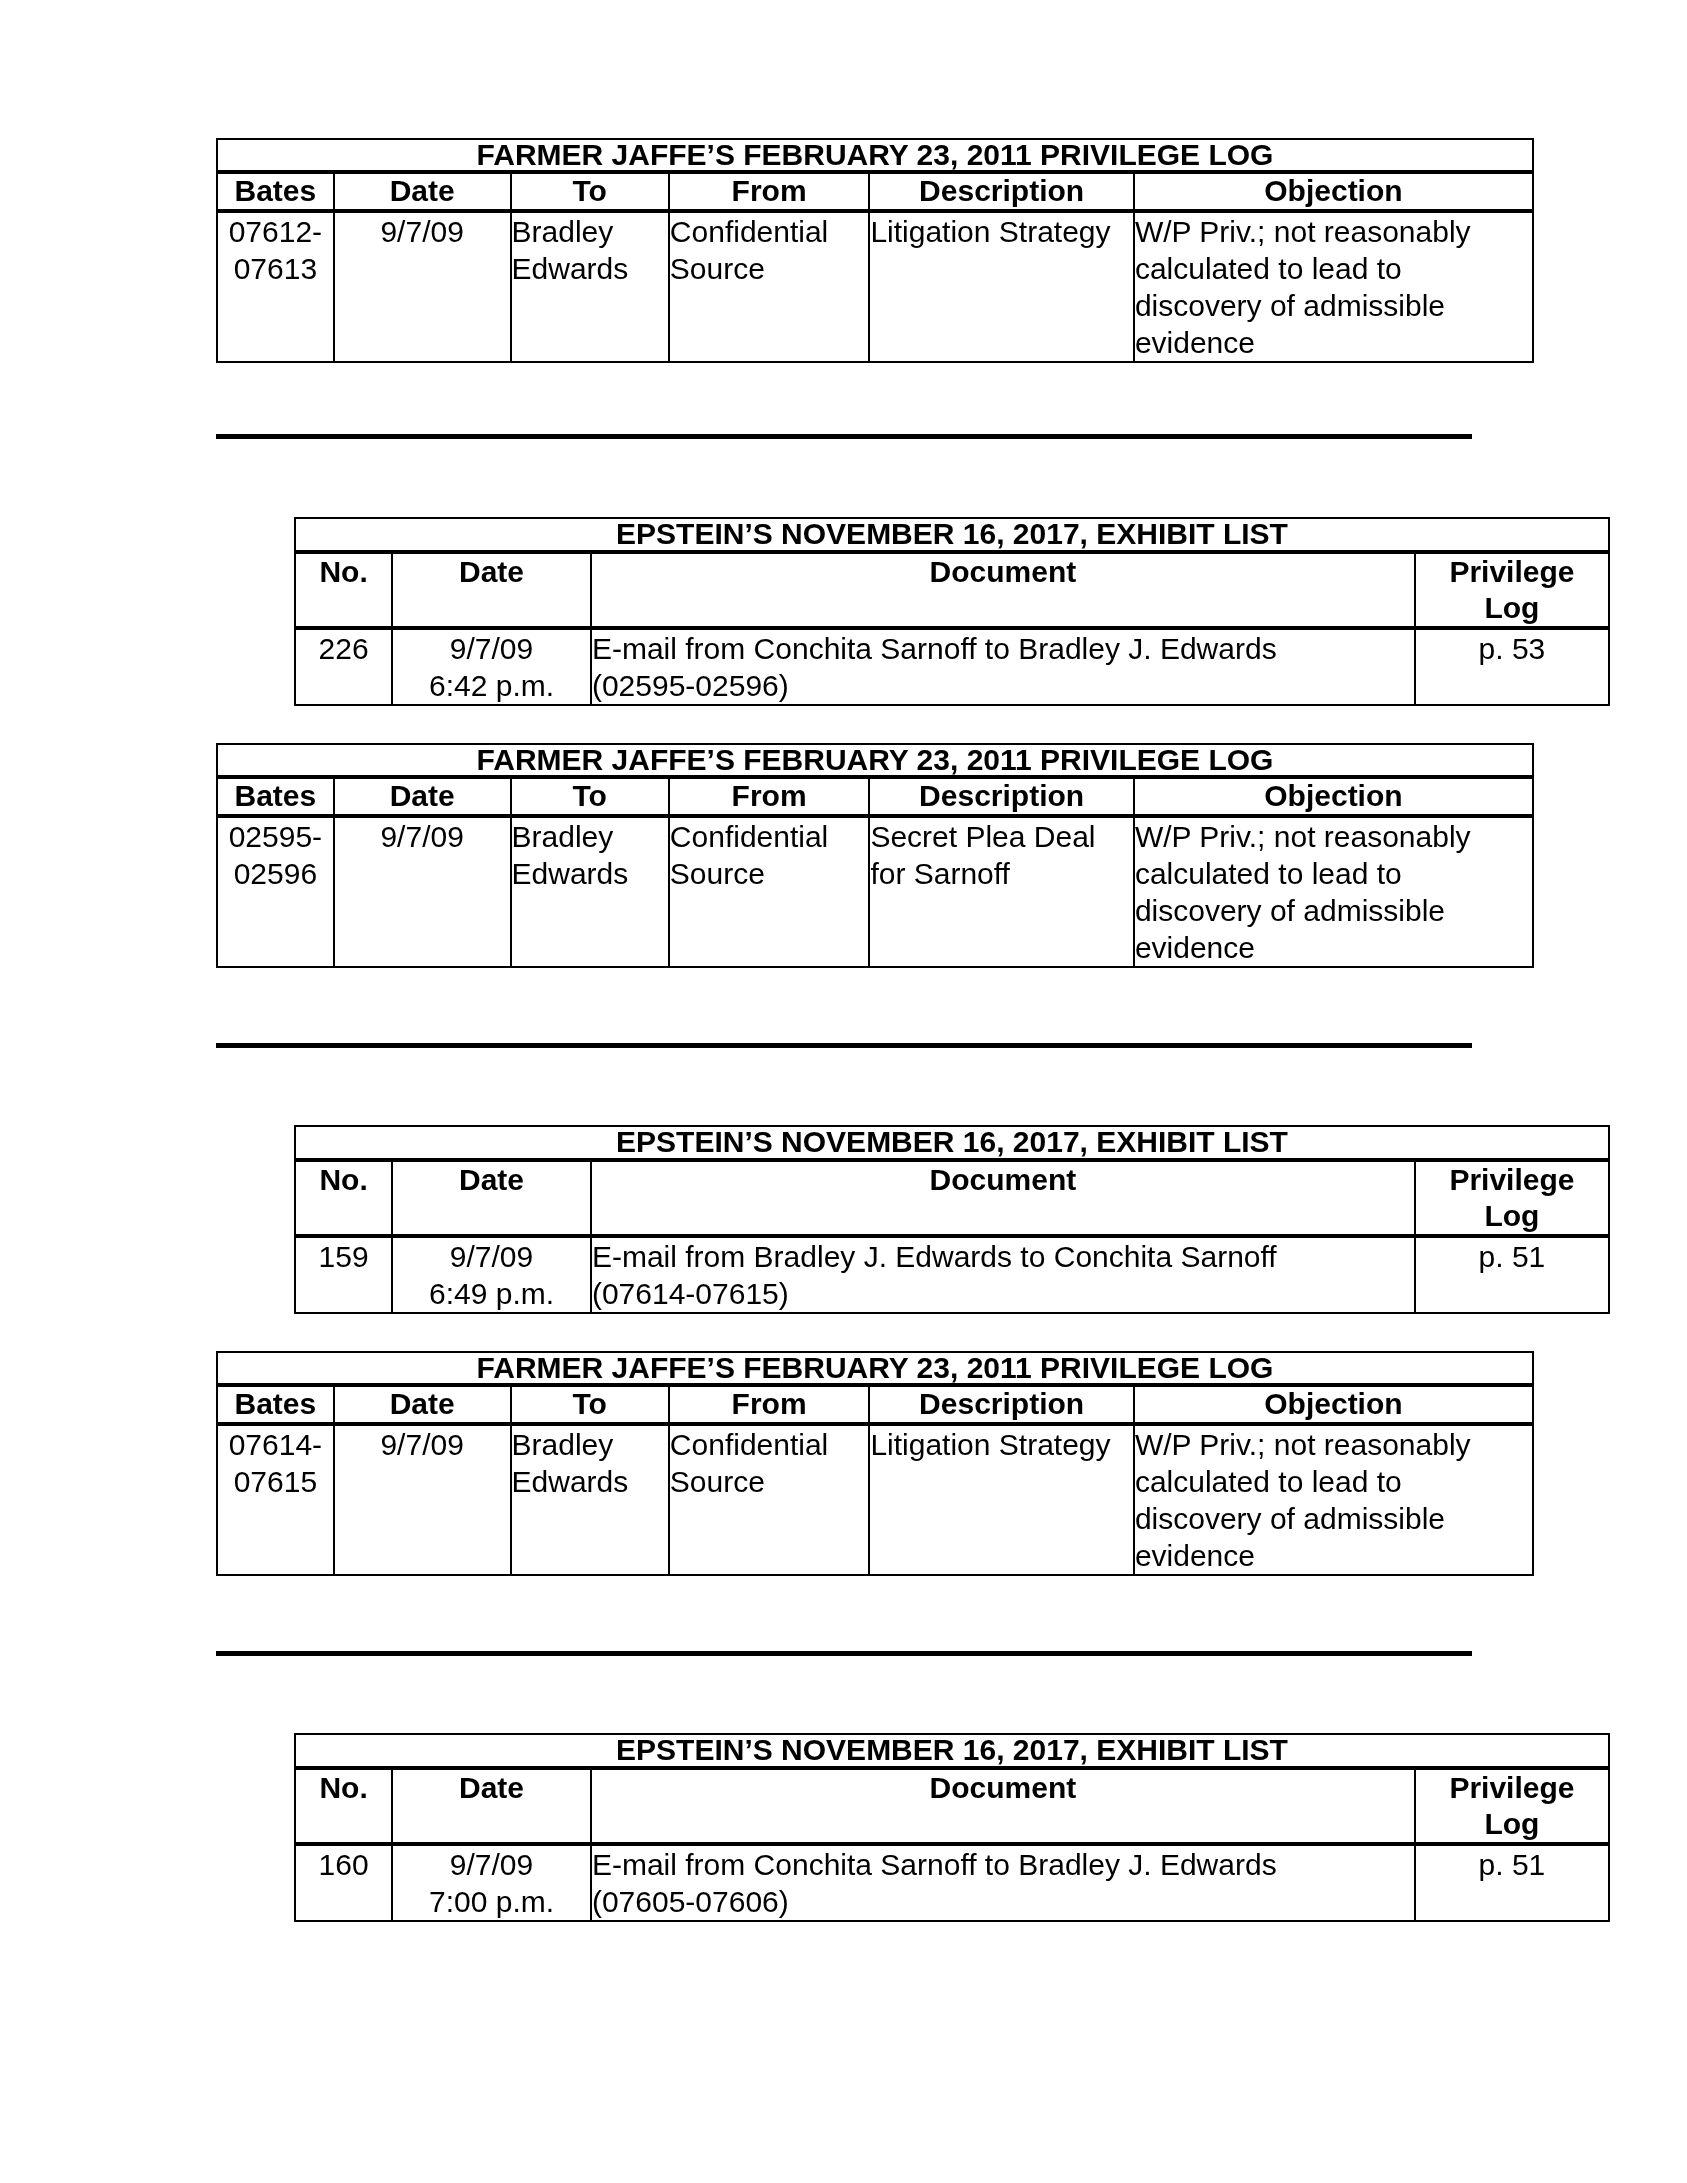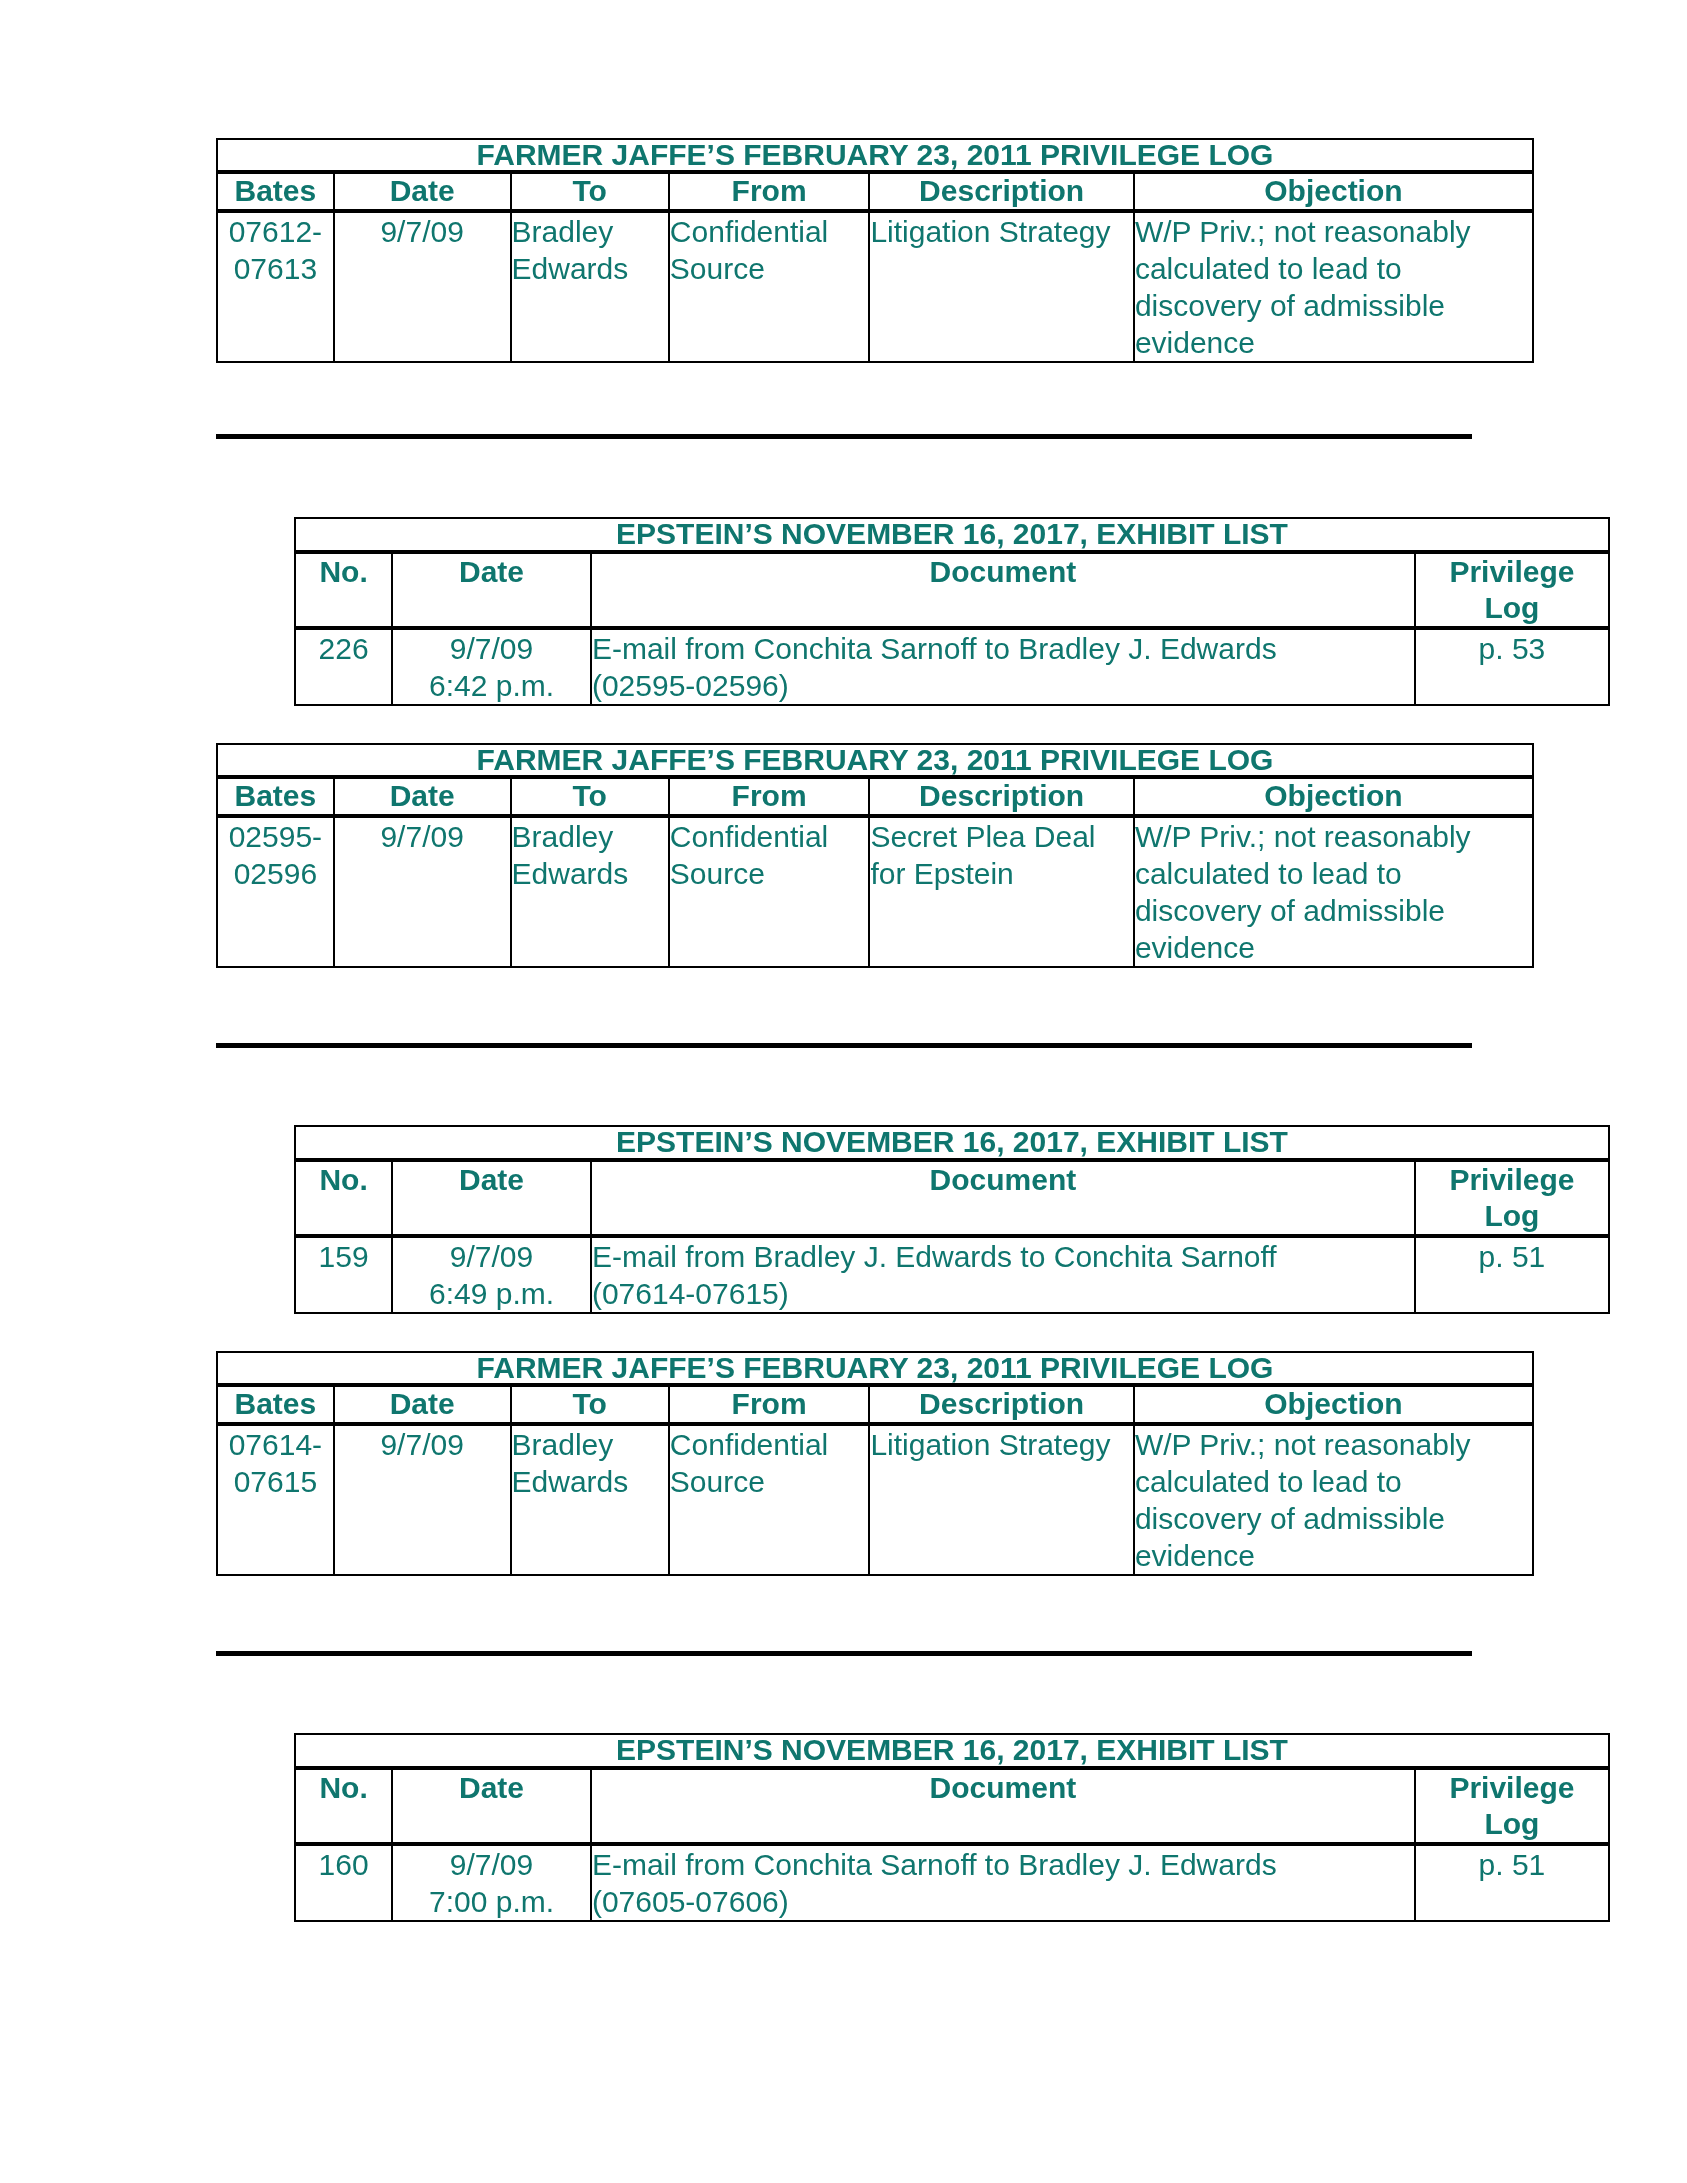--- a/index.html
+++ b/index.html
@@ -2,21 +2,21 @@
 <html style="font-size:10.6px"><head>
 <meta charset="utf-8">
 <style>
   * { box-sizing: border-box; margin: 0; padding: 0; }
   html, body { background: #ffffff; }
   .sheet {
     position: relative;
     width: 1687px;
     height: 2183px;
     background: #ffffff;
-    color: #0f766e;
+    color: #000000;
     font-family: "Liberation Sans", sans-serif;
     font-size: 30px;
     line-height: 37px;
   }
   .tbl { position: absolute; border: 2.6px solid #000; background: #fff; }
   .plog { left: 216px; width: 1318px; height: 225px; }
   .exh  { left: 294px; width: 1316px; height: 189px; }
 
   .title {
     font-weight: 700;
@@ -160,21 +160,21 @@
       <div class="c left">
         <div class="ln">Bradley</div>
         <div class="ln">Edwards</div>
       </div>
       <div class="c left">
         <div class="ln">Confidential</div>
         <div class="ln">Source</div>
       </div>
       <div class="c left">
         <div class="ln">Secret Plea Deal</div>
-        <div class="ln">for Epstein</div>
+        <div class="ln">for Sarnoff</div>
       </div>
       <div class="c left">
         <div class="ln">W/P Priv.; not reasonably</div>
         <div class="ln">calculated to lead to</div>
         <div class="ln">discovery of admissible</div>
         <div class="ln">evidence</div>
       </div>
     </div>
   </div>
 

